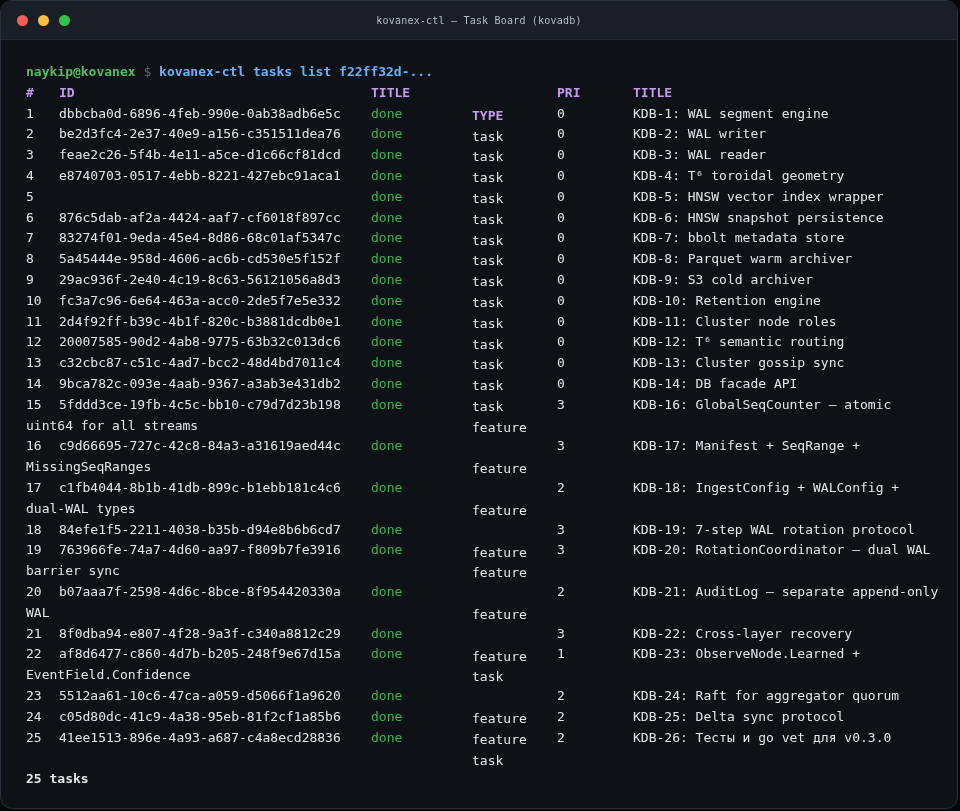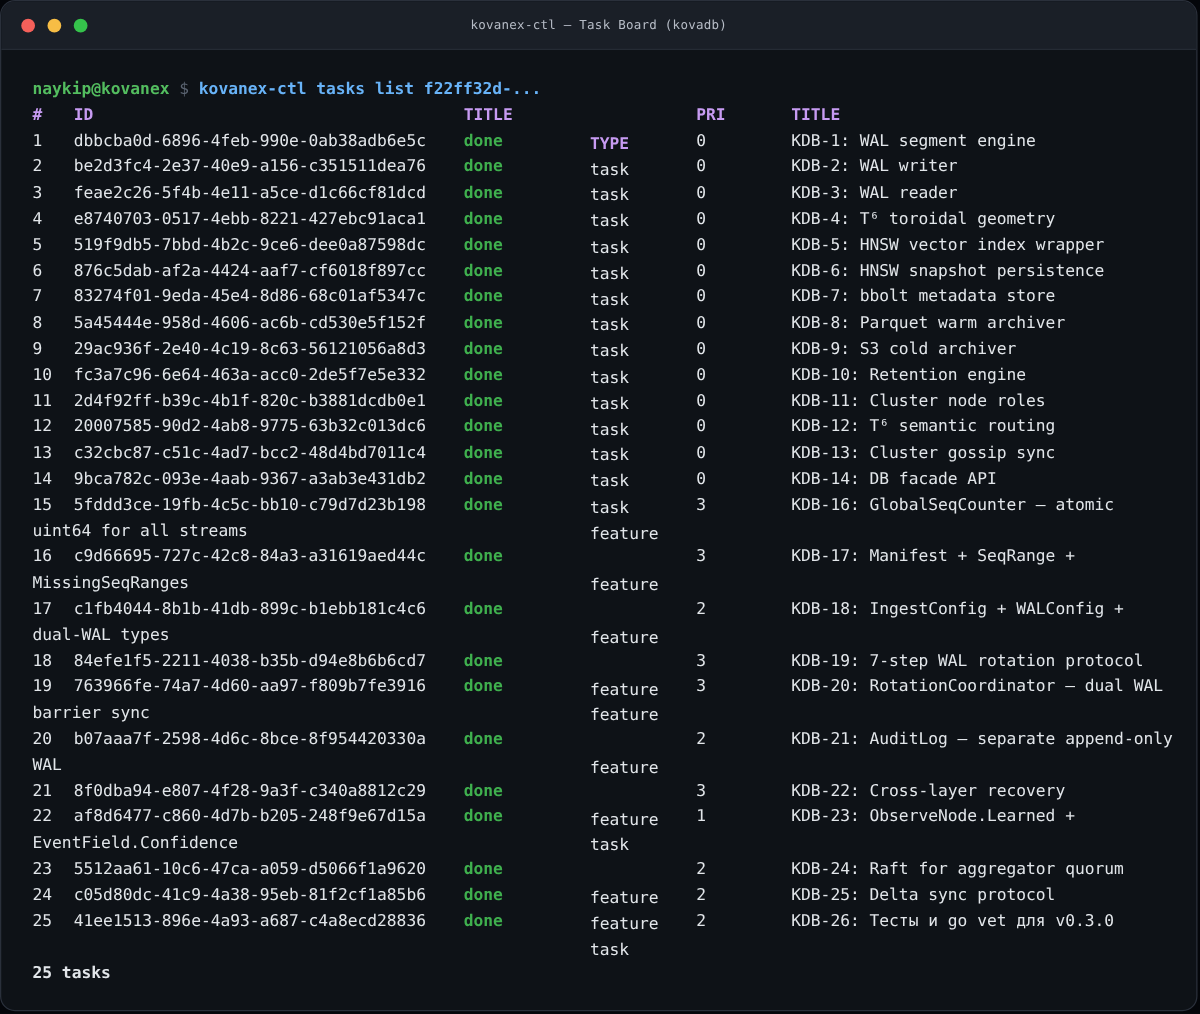--- a/index.html
+++ b/index.html
@@ -33,21 +33,21 @@
   .content {
     position:absolute; left:0; top:38px; right:0; bottom:0;
     padding:25px 0 0 25px;
     font-size:13px;
     color:var(--text-white);
   }
   .line { position:relative; height:20.8px; white-space:pre; }
   .col { position:absolute; top:0; }
   .col-num   { left:0; }
   .col-id    { left:33px; }
-  .col-status{ left:345px;font-weight:bold; }
+  .col-status{ left:345px; }
   .col-type  { left:446px;margin-top:23px; }
   .col-pri   { left:531px; }
   .col-title { left:607px; }
   .header-line .col { color:var(--header-purple); font-weight:bold; }
   .col-status { color:var(--done-green); }
   .header-line .col-status { color:var(--header-purple); }
   .prompt-line { font-weight:bold; }
   .prompt-user { color:var(--prompt-green); }
   .prompt-symbol { color:var(--dim-gray); font-weight:normal; }
   .prompt-command { color:var(--command-blue); }
@@ -78,21 +78,21 @@
       <span class="col col-type">TYPE</span>
       <span class="col col-pri">PRI</span>
       <span class="col col-title">TITLE</span>
     </div>
 
     <div id="rows">
         <div class="line"><span class="col col-num">1</span><span class="col col-id">dbbcba0d-6896-4feb-990e-0ab38adb6e5c</span><span class="col col-status">done</span><span class="col col-type">task</span><span class="col col-pri">0</span><span class="col col-title">KDB-1: WAL segment engine</span></div>
         <div class="line"><span class="col col-num">2</span><span class="col col-id">be2d3fc4-2e37-40e9-a156-c351511dea76</span><span class="col col-status">done</span><span class="col col-type">task</span><span class="col col-pri">0</span><span class="col col-title">KDB-2: WAL writer</span></div>
         <div class="line"><span class="col col-num">3</span><span class="col col-id">feae2c26-5f4b-4e11-a5ce-d1c66cf81dcd</span><span class="col col-status">done</span><span class="col col-type">task</span><span class="col col-pri">0</span><span class="col col-title">KDB-3: WAL reader</span></div>
         <div class="line"><span class="col col-num">4</span><span class="col col-id">e8740703-0517-4ebb-8221-427ebc91aca1</span><span class="col col-status">done</span><span class="col col-type">task</span><span class="col col-pri">0</span><span class="col col-title">KDB-4: T⁶ toroidal geometry</span></div>
-        <div class="line"><span class="col col-num">5</span><span class="col col-id">519f9db5-7bbd-4b2c-9ce6-dee0a87598dc</span><span class="col col-status">done</span><span class="col col-type">task</span><span class="col col-pri">0</span><span class="col col-title">KDB-5: HNSW vector index wrapper</span></div>
+        <div class="line"><span class="col col-num">5</span><span class="col col-status">done</span><span class="col col-type">task</span><span class="col col-pri">0</span><span class="col col-title">KDB-5: HNSW vector index wrapper</span></div>
         <div class="line"><span class="col col-num">6</span><span class="col col-id">876c5dab-af2a-4424-aaf7-cf6018f897cc</span><span class="col col-status">done</span><span class="col col-type">task</span><span class="col col-pri">0</span><span class="col col-title">KDB-6: HNSW snapshot persistence</span></div>
         <div class="line"><span class="col col-num">7</span><span class="col col-id">83274f01-9eda-45e4-8d86-68c01af5347c</span><span class="col col-status">done</span><span class="col col-type">task</span><span class="col col-pri">0</span><span class="col col-title">KDB-7: bbolt metadata store</span></div>
         <div class="line"><span class="col col-num">8</span><span class="col col-id">5a45444e-958d-4606-ac6b-cd530e5f152f</span><span class="col col-status">done</span><span class="col col-type">task</span><span class="col col-pri">0</span><span class="col col-title">KDB-8: Parquet warm archiver</span></div>
         <div class="line"><span class="col col-num">9</span><span class="col col-id">29ac936f-2e40-4c19-8c63-56121056a8d3</span><span class="col col-status">done</span><span class="col col-type">task</span><span class="col col-pri">0</span><span class="col col-title">KDB-9: S3 cold archiver</span></div>
         <div class="line"><span class="col col-num">10</span><span class="col col-id">fc3a7c96-6e64-463a-acc0-2de5f7e5e332</span><span class="col col-status">done</span><span class="col col-type">task</span><span class="col col-pri">0</span><span class="col col-title">KDB-10: Retention engine</span></div>
         <div class="line"><span class="col col-num">11</span><span class="col col-id">2d4f92ff-b39c-4b1f-820c-b3881dcdb0e1</span><span class="col col-status">done</span><span class="col col-type">task</span><span class="col col-pri">0</span><span class="col col-title">KDB-11: Cluster node roles</span></div>
         <div class="line"><span class="col col-num">12</span><span class="col col-id">20007585-90d2-4ab8-9775-63b32c013dc6</span><span class="col col-status">done</span><span class="col col-type">task</span><span class="col col-pri">0</span><span class="col col-title">KDB-12: T⁶ semantic routing</span></div>
         <div class="line"><span class="col col-num">13</span><span class="col col-id">c32cbc87-c51c-4ad7-bcc2-48d4bd7011c4</span><span class="col col-status">done</span><span class="col col-type">task</span><span class="col col-pri">0</span><span class="col col-title">KDB-13: Cluster gossip sync</span></div>
         <div class="line"><span class="col col-num">14</span><span class="col col-id">9bca782c-093e-4aab-9367-a3ab3e431db2</span><span class="col col-status">done</span><span class="col col-type">task</span><span class="col col-pri">0</span><span class="col col-title">KDB-14: DB facade API</span></div>
         <div class="line"><span class="col col-num">15</span><span class="col col-id">5fddd3ce-19fb-4c5c-bb10-c79d7d23b198</span><span class="col col-status">done</span><span class="col col-type">feature</span><span class="col col-pri">3</span><span class="col col-title">KDB-16: GlobalSeqCounter — atomic</span></div>

